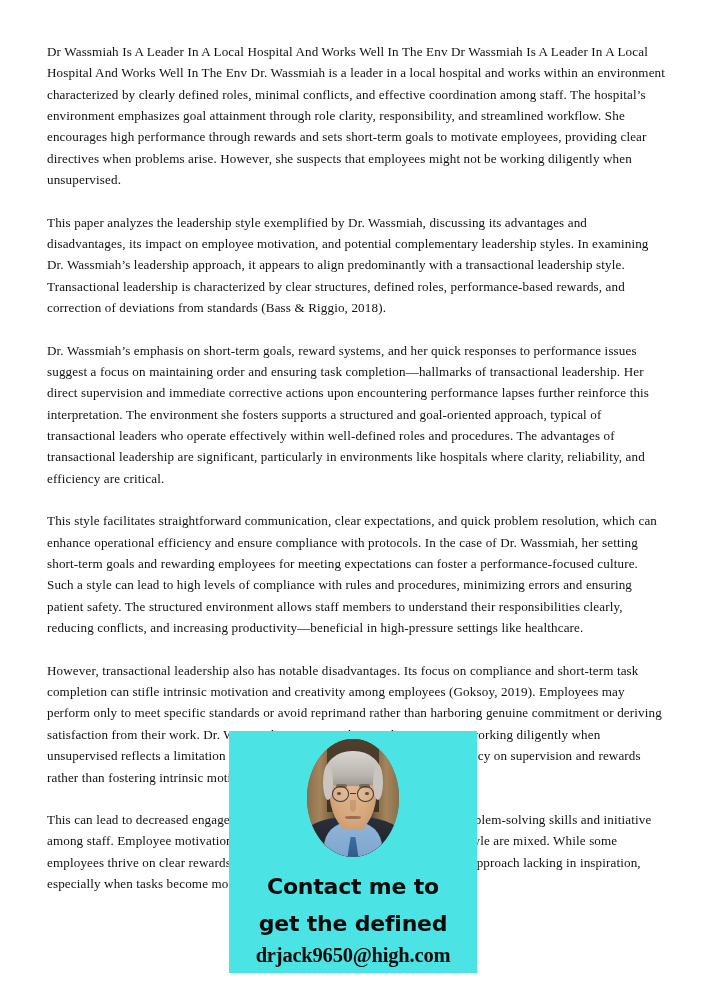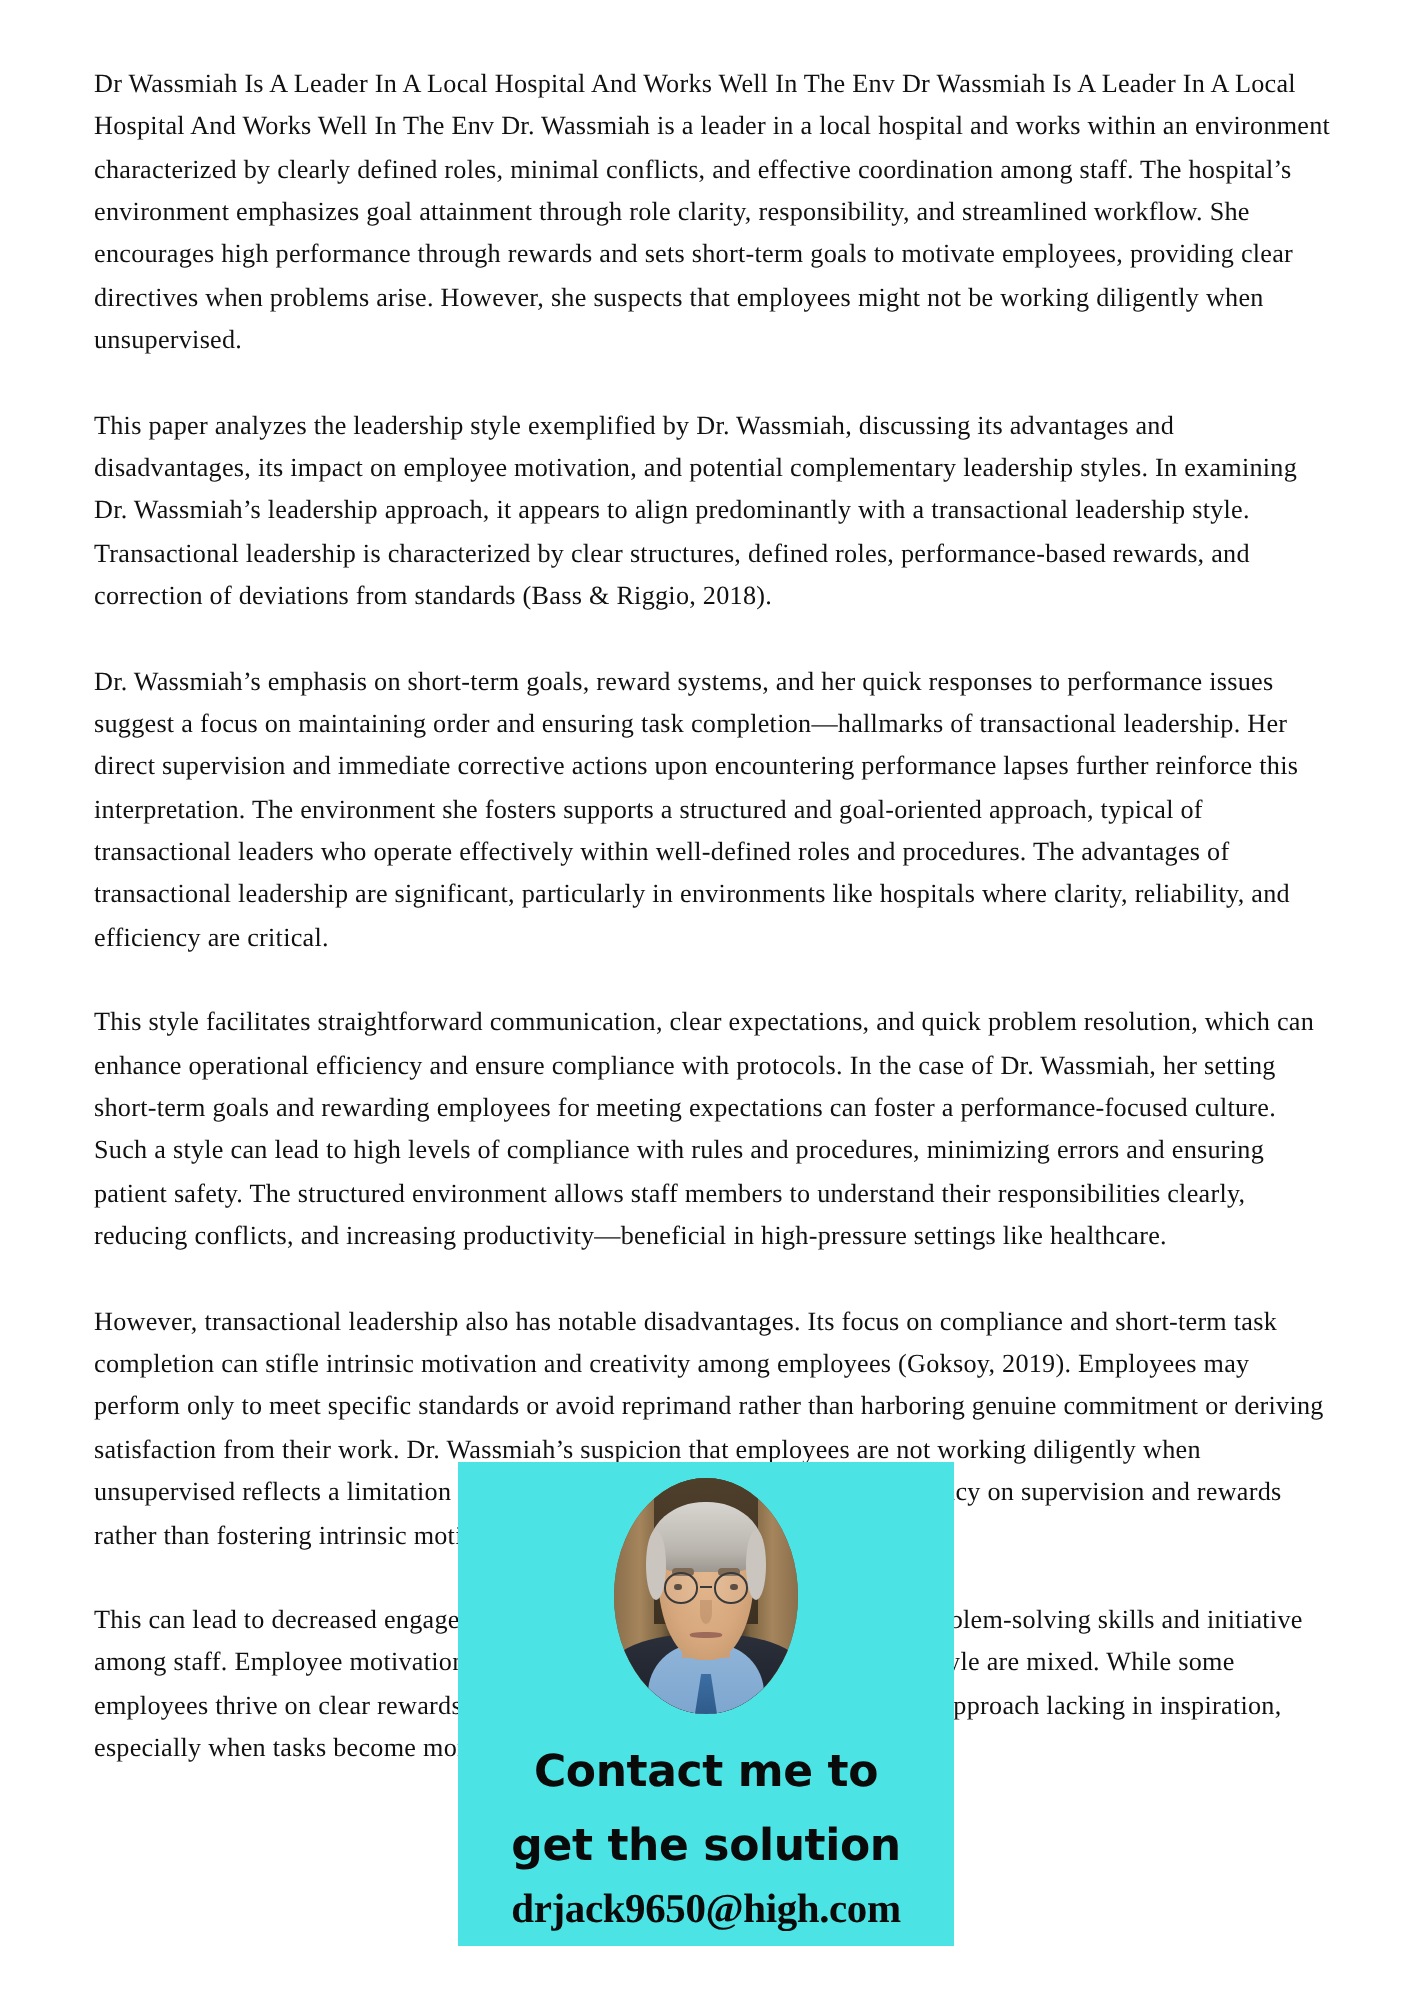--- a/index.html
+++ b/index.html
@@ -19,21 +19,21 @@
     position: relative;
     width: 708px;
     height: 1000px;
     background: #ffffff;
     overflow: hidden;
   }
 
   #doc-body {
     position: absolute;
     left: 47px;
-    top: 31px;
+    top: 41px;
     width: 620px;
   }
 
   .para {
     font-family: "Liberation Serif", "DejaVu Serif", serif;
     font-size: 13.1px;
     line-height: 21.35px;
     color: #111111;
     margin: 0 0 21.3px 0;
     text-align: left;
@@ -201,19 +201,19 @@
       <div class="ph-eye-r"></div>
       <div class="ph-glass-l"></div>
       <div class="ph-glass-r"></div>
       <div class="ph-bridge"></div>
       <div class="ph-nose"></div>
       <div class="ph-mouth"></div>
     </div>
 
     <div id="contact-text">
       <div class="contact-line">Contact me to</div>
-      <div class="contact-line">get the solution</div>
+      <div class="contact-line">get the defined</div>
     </div>
 
     <div id="contact-email">drjack9650@high.com</div>
   </div>
 
 </div>
 
 </body></html>

